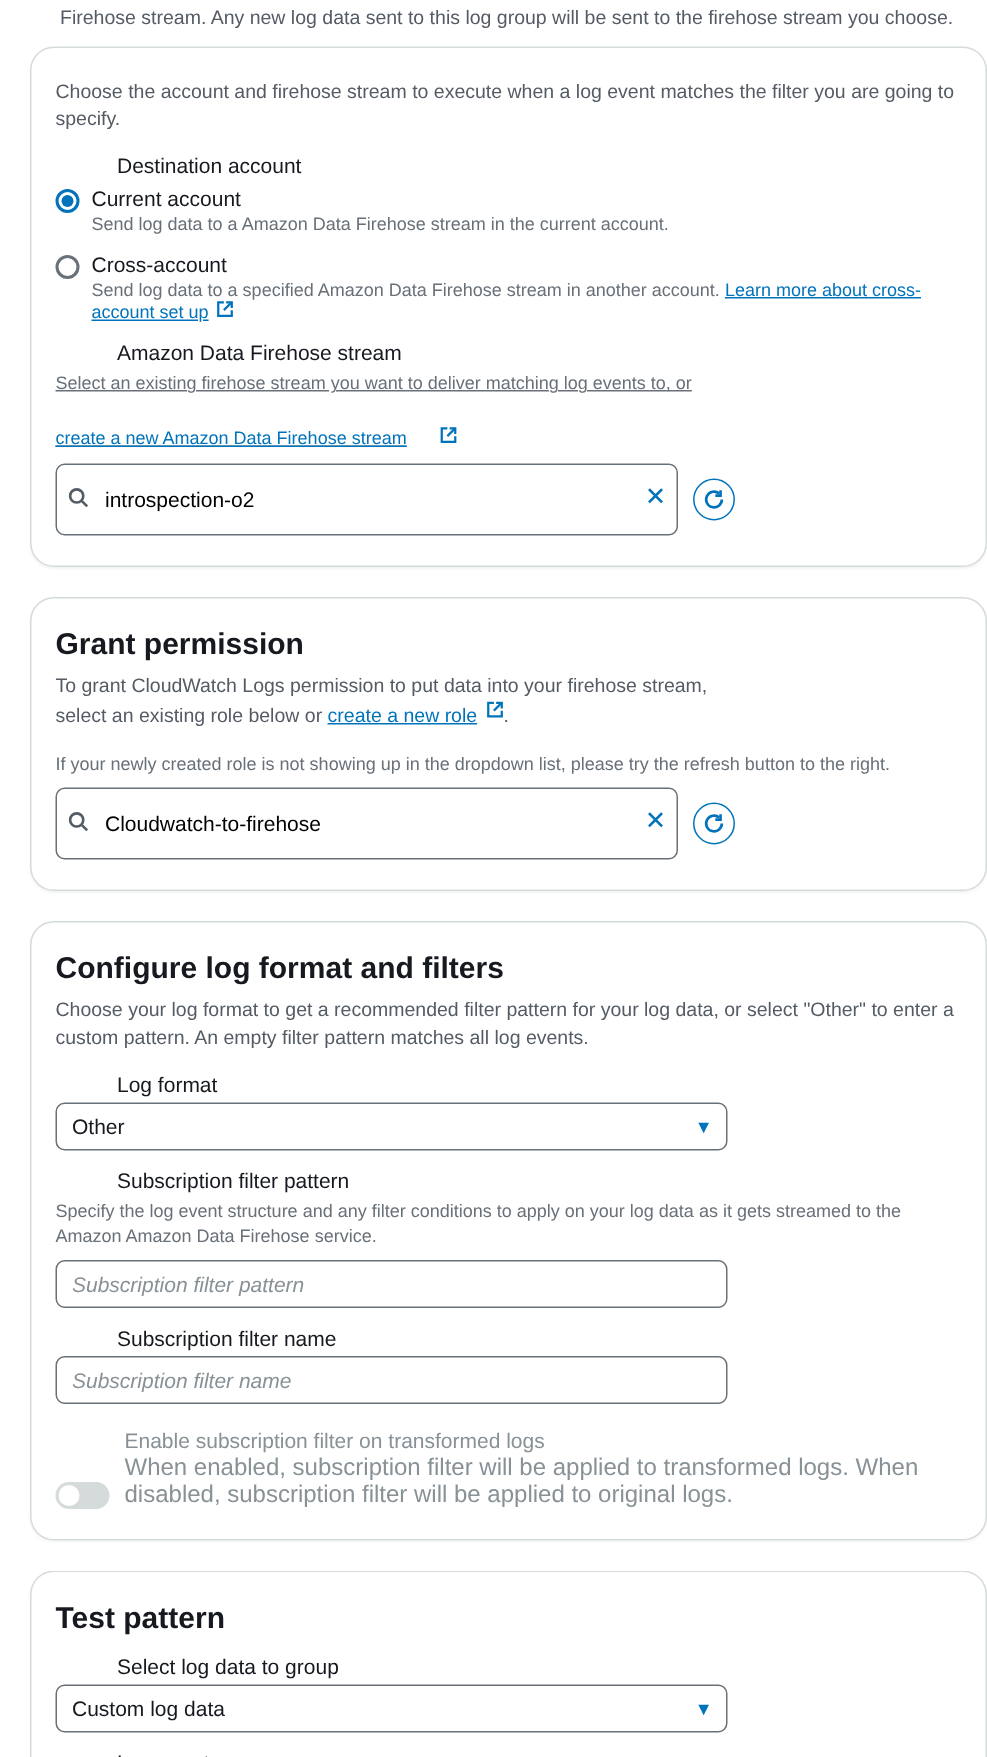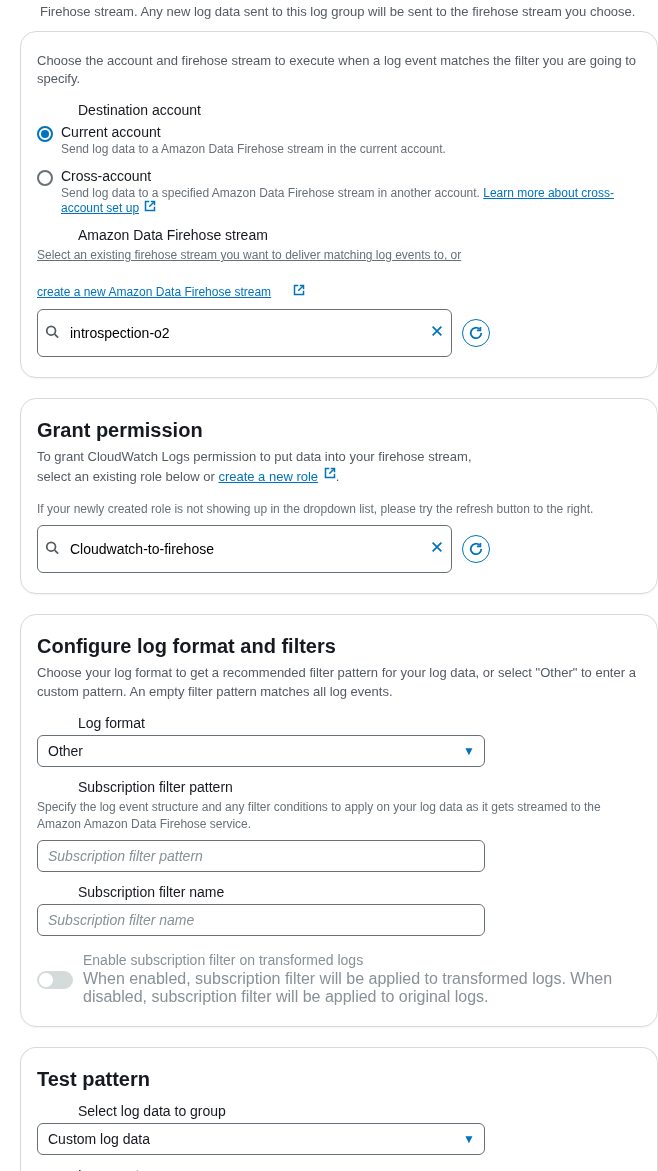--- a/index.html
+++ b/index.html
@@ -178,21 +178,21 @@
       border-radius: 6px;
       padding: 4px 10px;
       font-size: 14px;
     }
     .text-input::placeholder {
       color: #879196;
       font-style: italic;
     }
     .toggle-row {
       display: flex;
-      align-items: center;
+      align-items: flex-end;
       margin-top: 16px;
     }
     .toggle {
       width: 36px;
       height: 18px;
       background: #d5dbdb;
       border-radius: 10px;
       position: relative;
       margin-right: 10px;
       margin-top: 2px;

